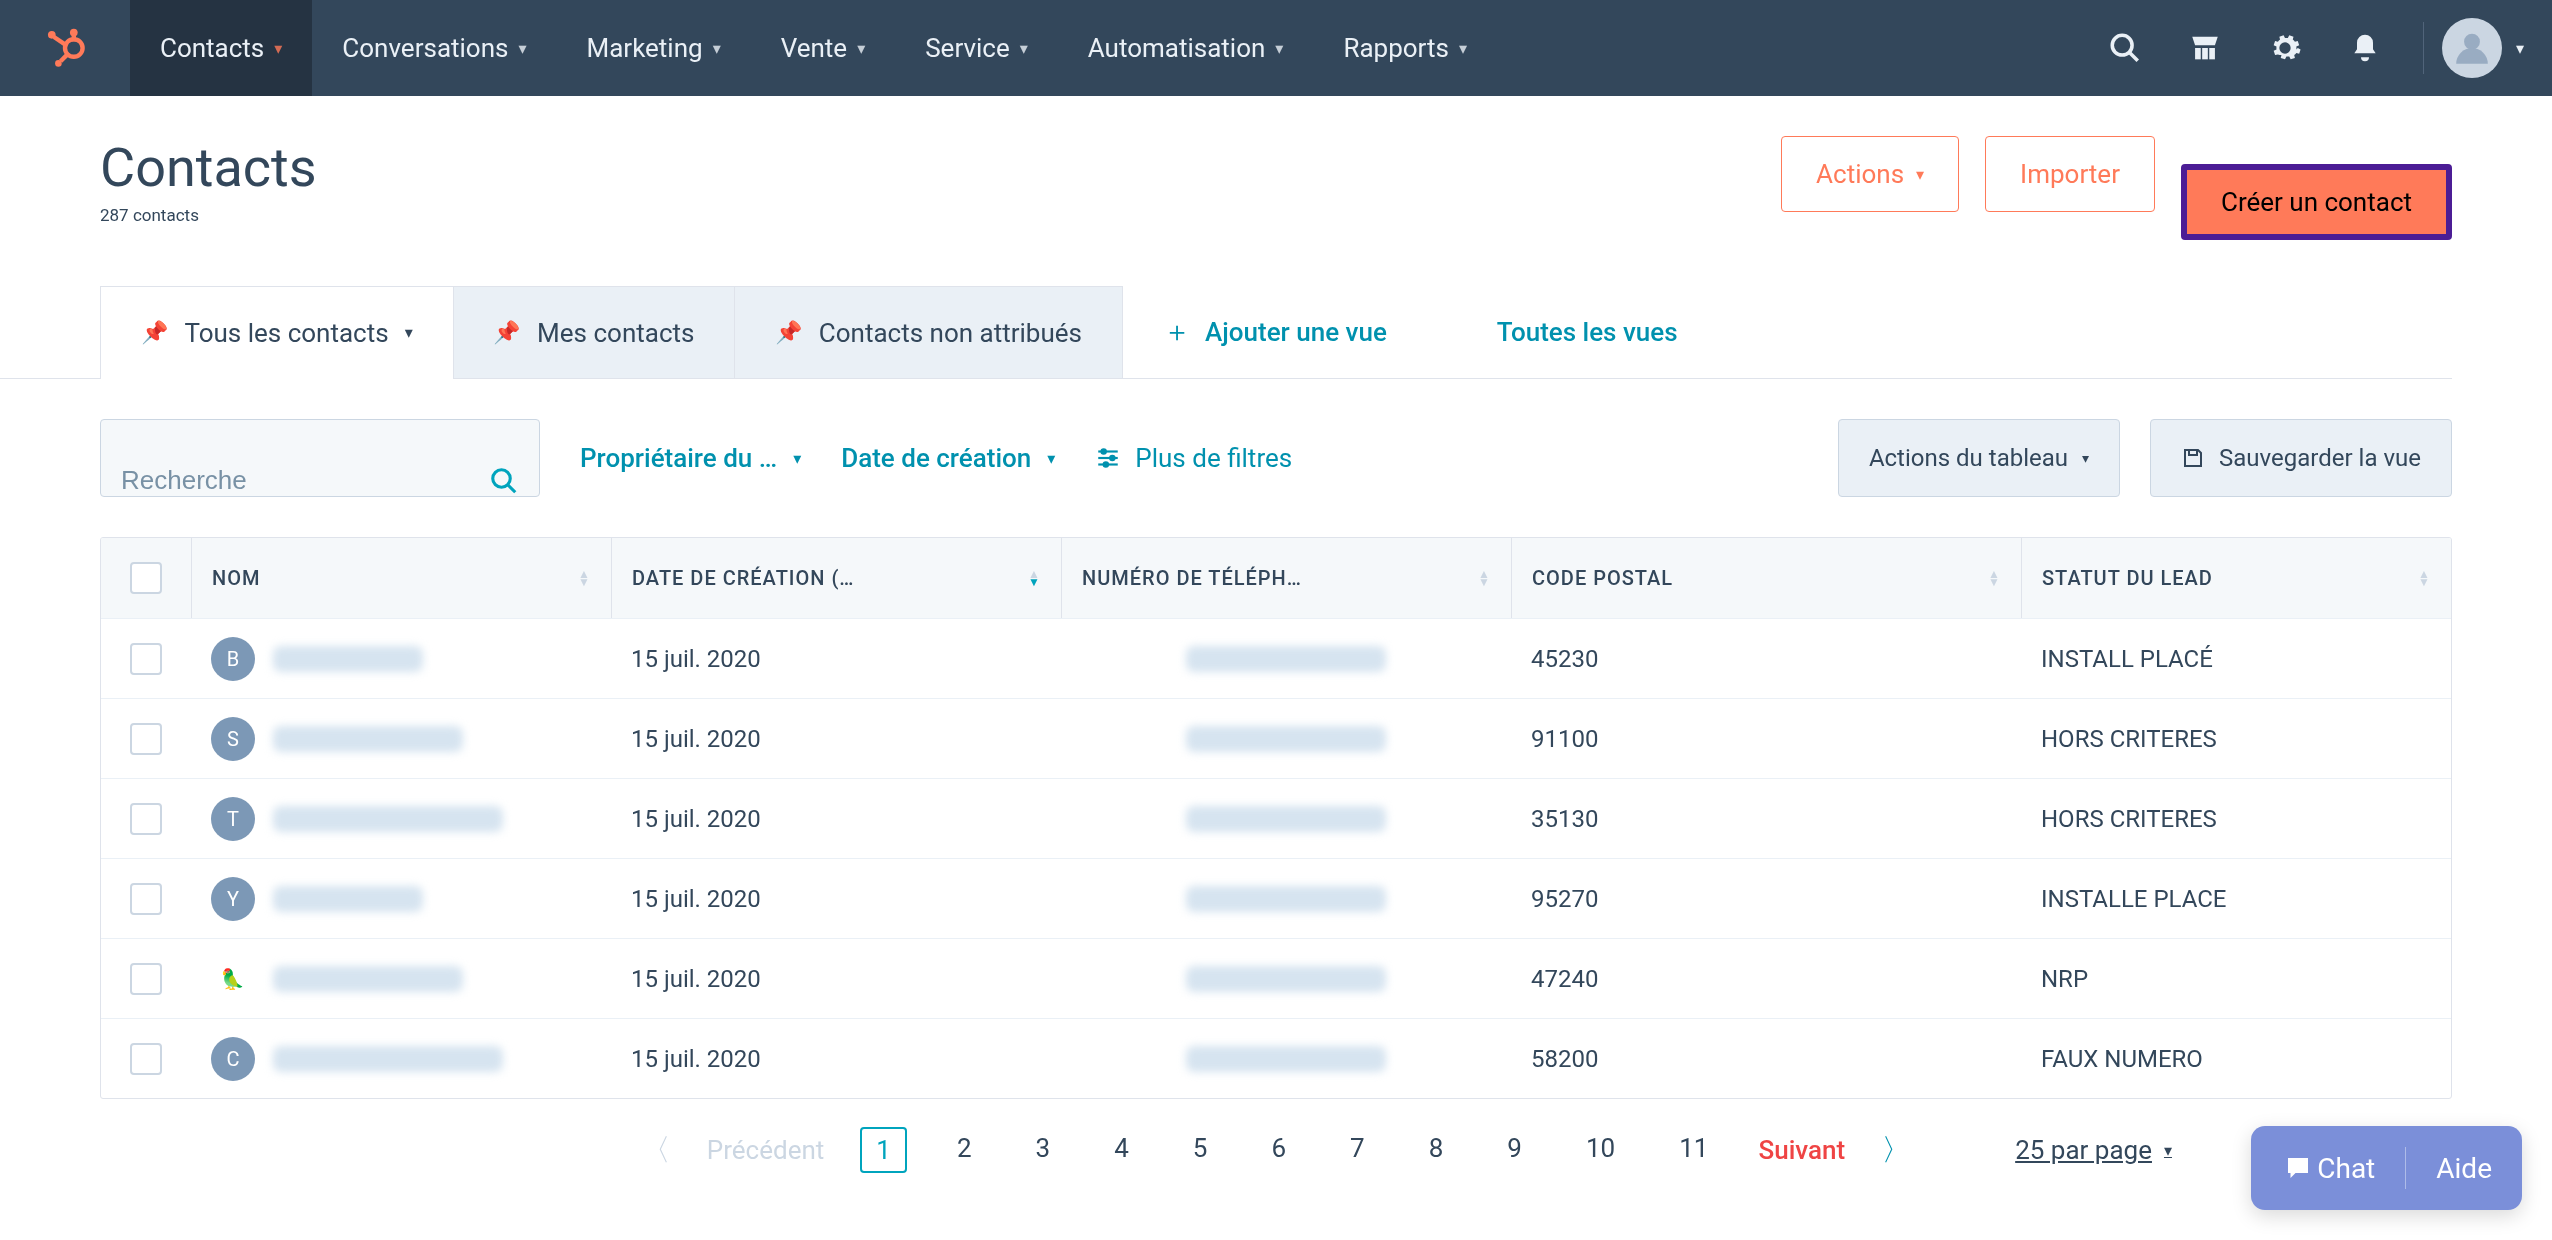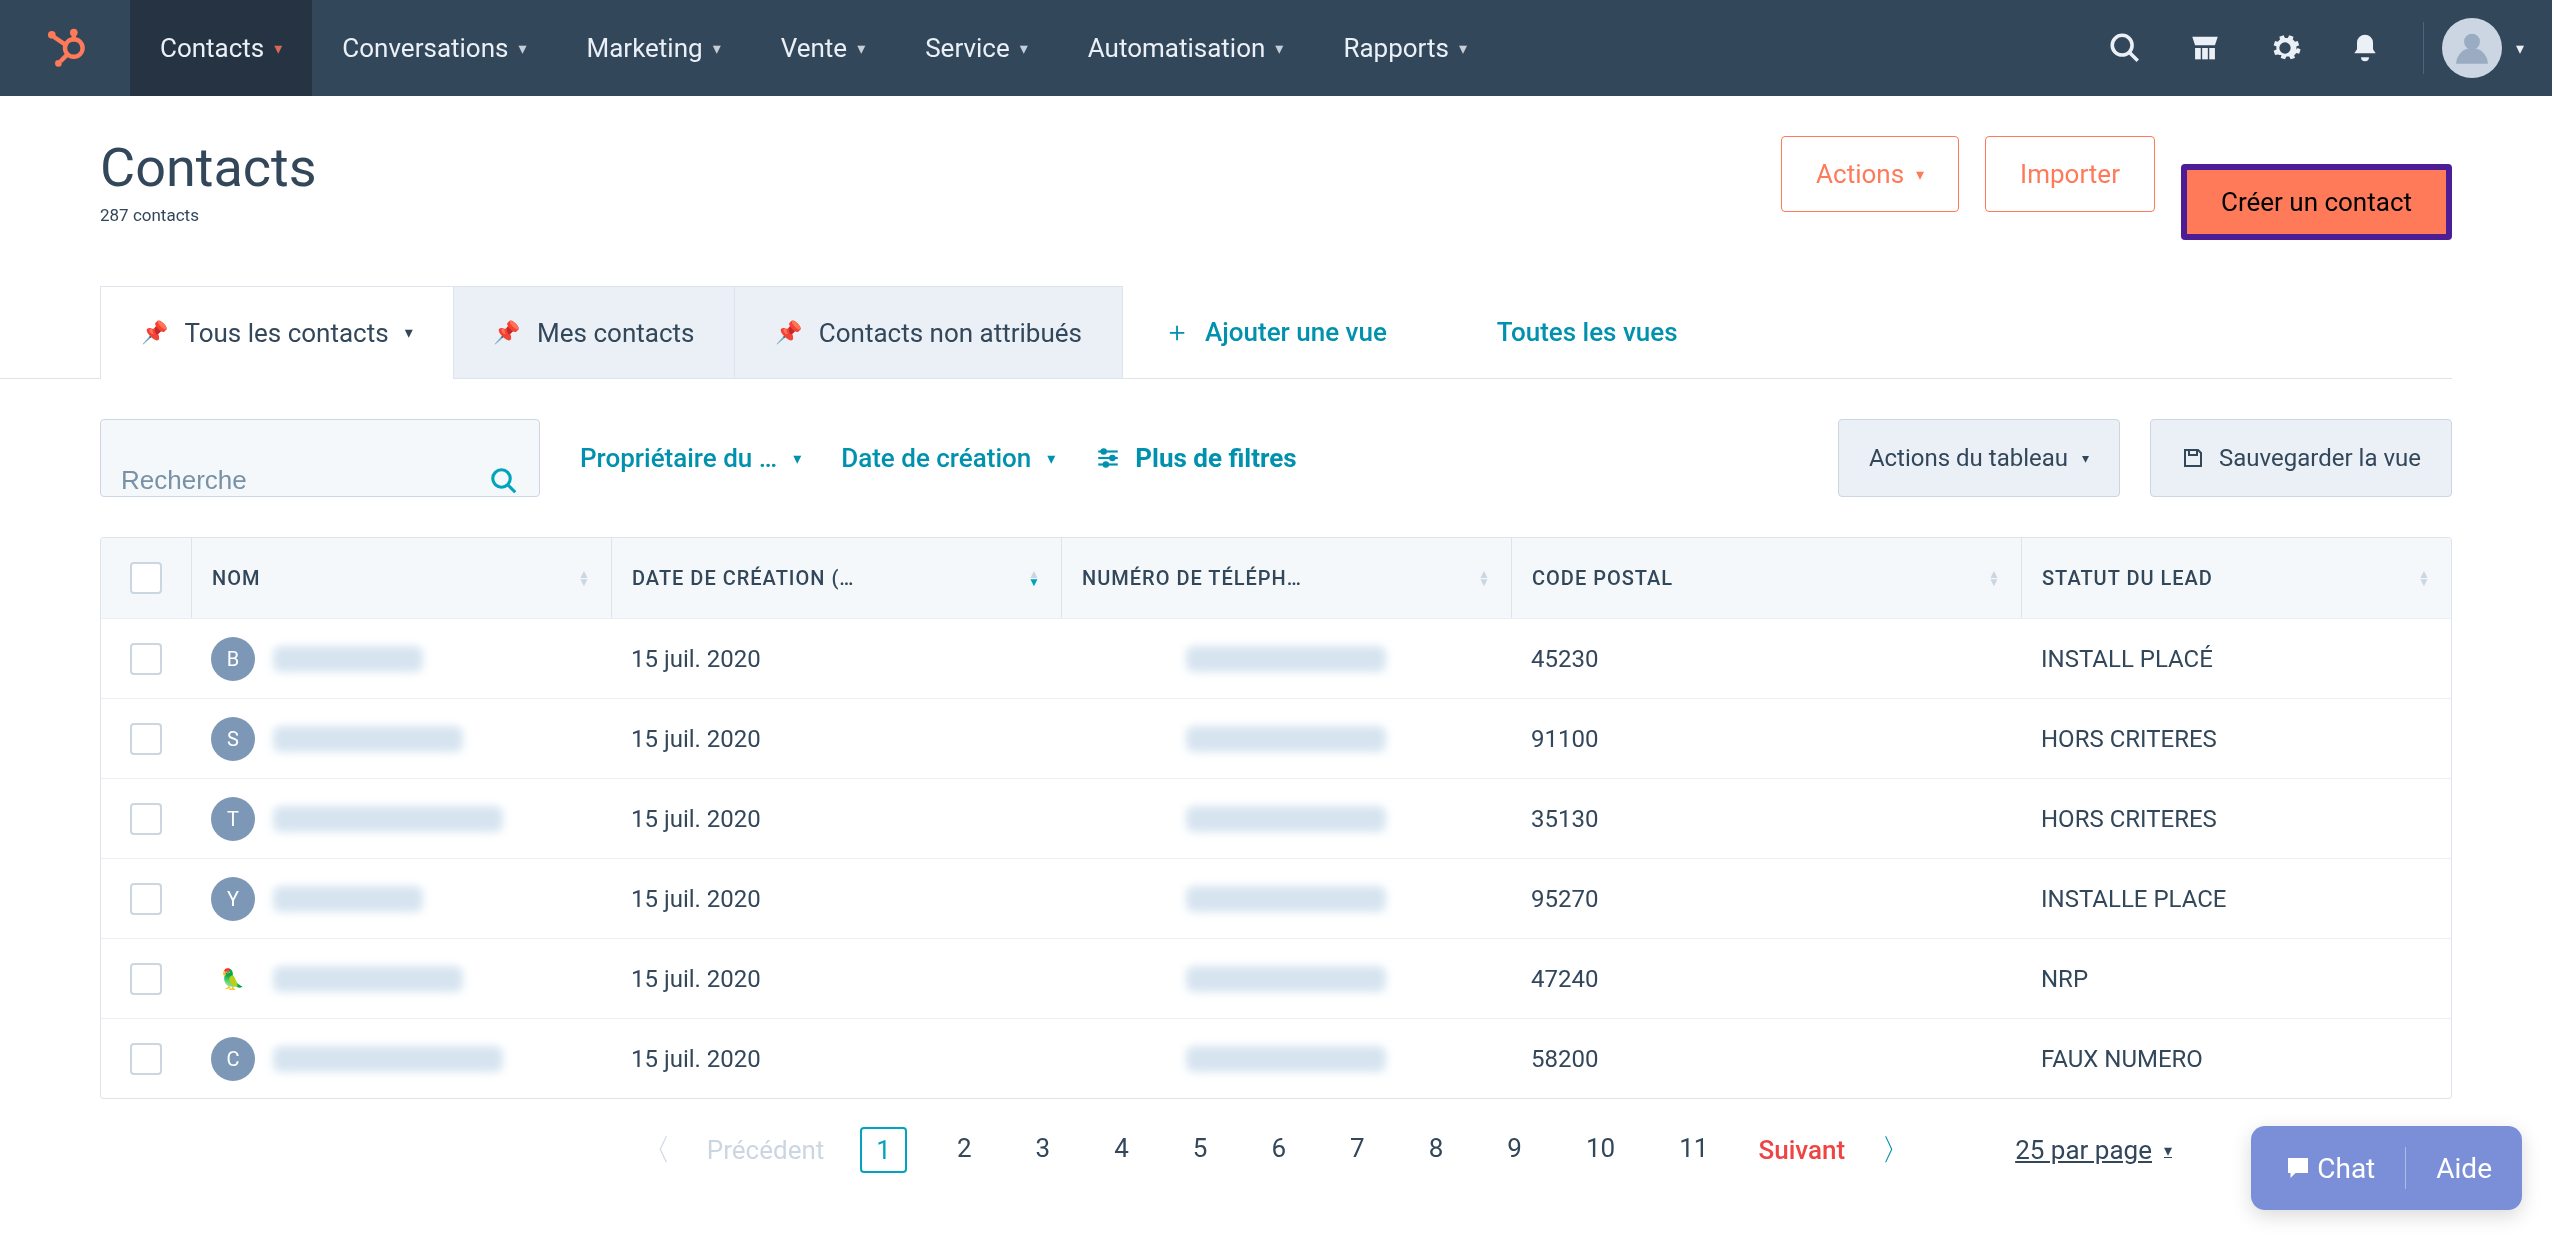--- a/index.html
+++ b/index.html
@@ -40,21 +40,21 @@
 .plus-icon{ font-size:28px; font-weight:300;}
 .tabs-row::after{ content:""; position:absolute; left:-100px; width:100px; bottom:-1px; height:1px; background:#dfe3eb;}
 
 
 .filter-bar { display:flex; align-items:center; gap:40px; padding:40px 0; }
 .search-box { width:440px; height:78px; background:#f5f8fa; border:1px solid #cbd6e2; border-radius:4px; display:flex; align-items:flex-end; padding:0 20px; }
 .search-box input { background:transparent; border:none; outline:none; font-size:26px; color:#33475b; flex:1; }
 .search-box input::placeholder{ color:#7891a5; }
 .filter-dd { display:flex; align-items:center; gap:16px; color:#0091ae; font-size:26px; font-weight:500; cursor:pointer; }
 .filter-dd .caret{ color:#0091ae; font-size:16px;}
-.more-filters { display:flex; align-items:center; gap:14px; color:#0091ae; font-size:26px; font-weight:700; cursor:pointer; }
+.more-filters { display:flex; align-items:center; gap:14px; color:#0091ae; font-size:26px; font-weight:400; cursor:pointer; }
 .filter-bar .push-right{ margin-left:auto; display:flex; gap:30px; }
 .btn-grey { height:78px; background:#eaf0f6; border:1px solid #cbd6e2; border-radius:4px; padding:0 30px; font-size:24px; color:#33475b; display:flex; align-items:center; gap:14px; cursor:pointer; }
 
 
 .table { border:1px solid #dfe3eb; border-radius:3px; overflow:hidden; }
 .thead { background:#f5f8fa; display:grid; grid-template-columns:90px 420px 450px 450px 510px 1fr; height:80px; align-items:center; }
 .th { font-size:20px; letter-spacing:1px; color:#33475b; font-weight:500; display:flex; align-items:center; gap:12px; padding:0 20px; border-left:1px solid #dfe3eb; height:100%; position:relative; text-transform:uppercase; }
 .th:first-child{ border-left:none; justify-content:center; }
 .sort-arrows{ display:flex; flex-direction:column; line-height:8px; font-size:12px; color:#cbd6e2; margin-left:12px;}
 .sort-arrows .down-active{ color:#00a4bd;}

